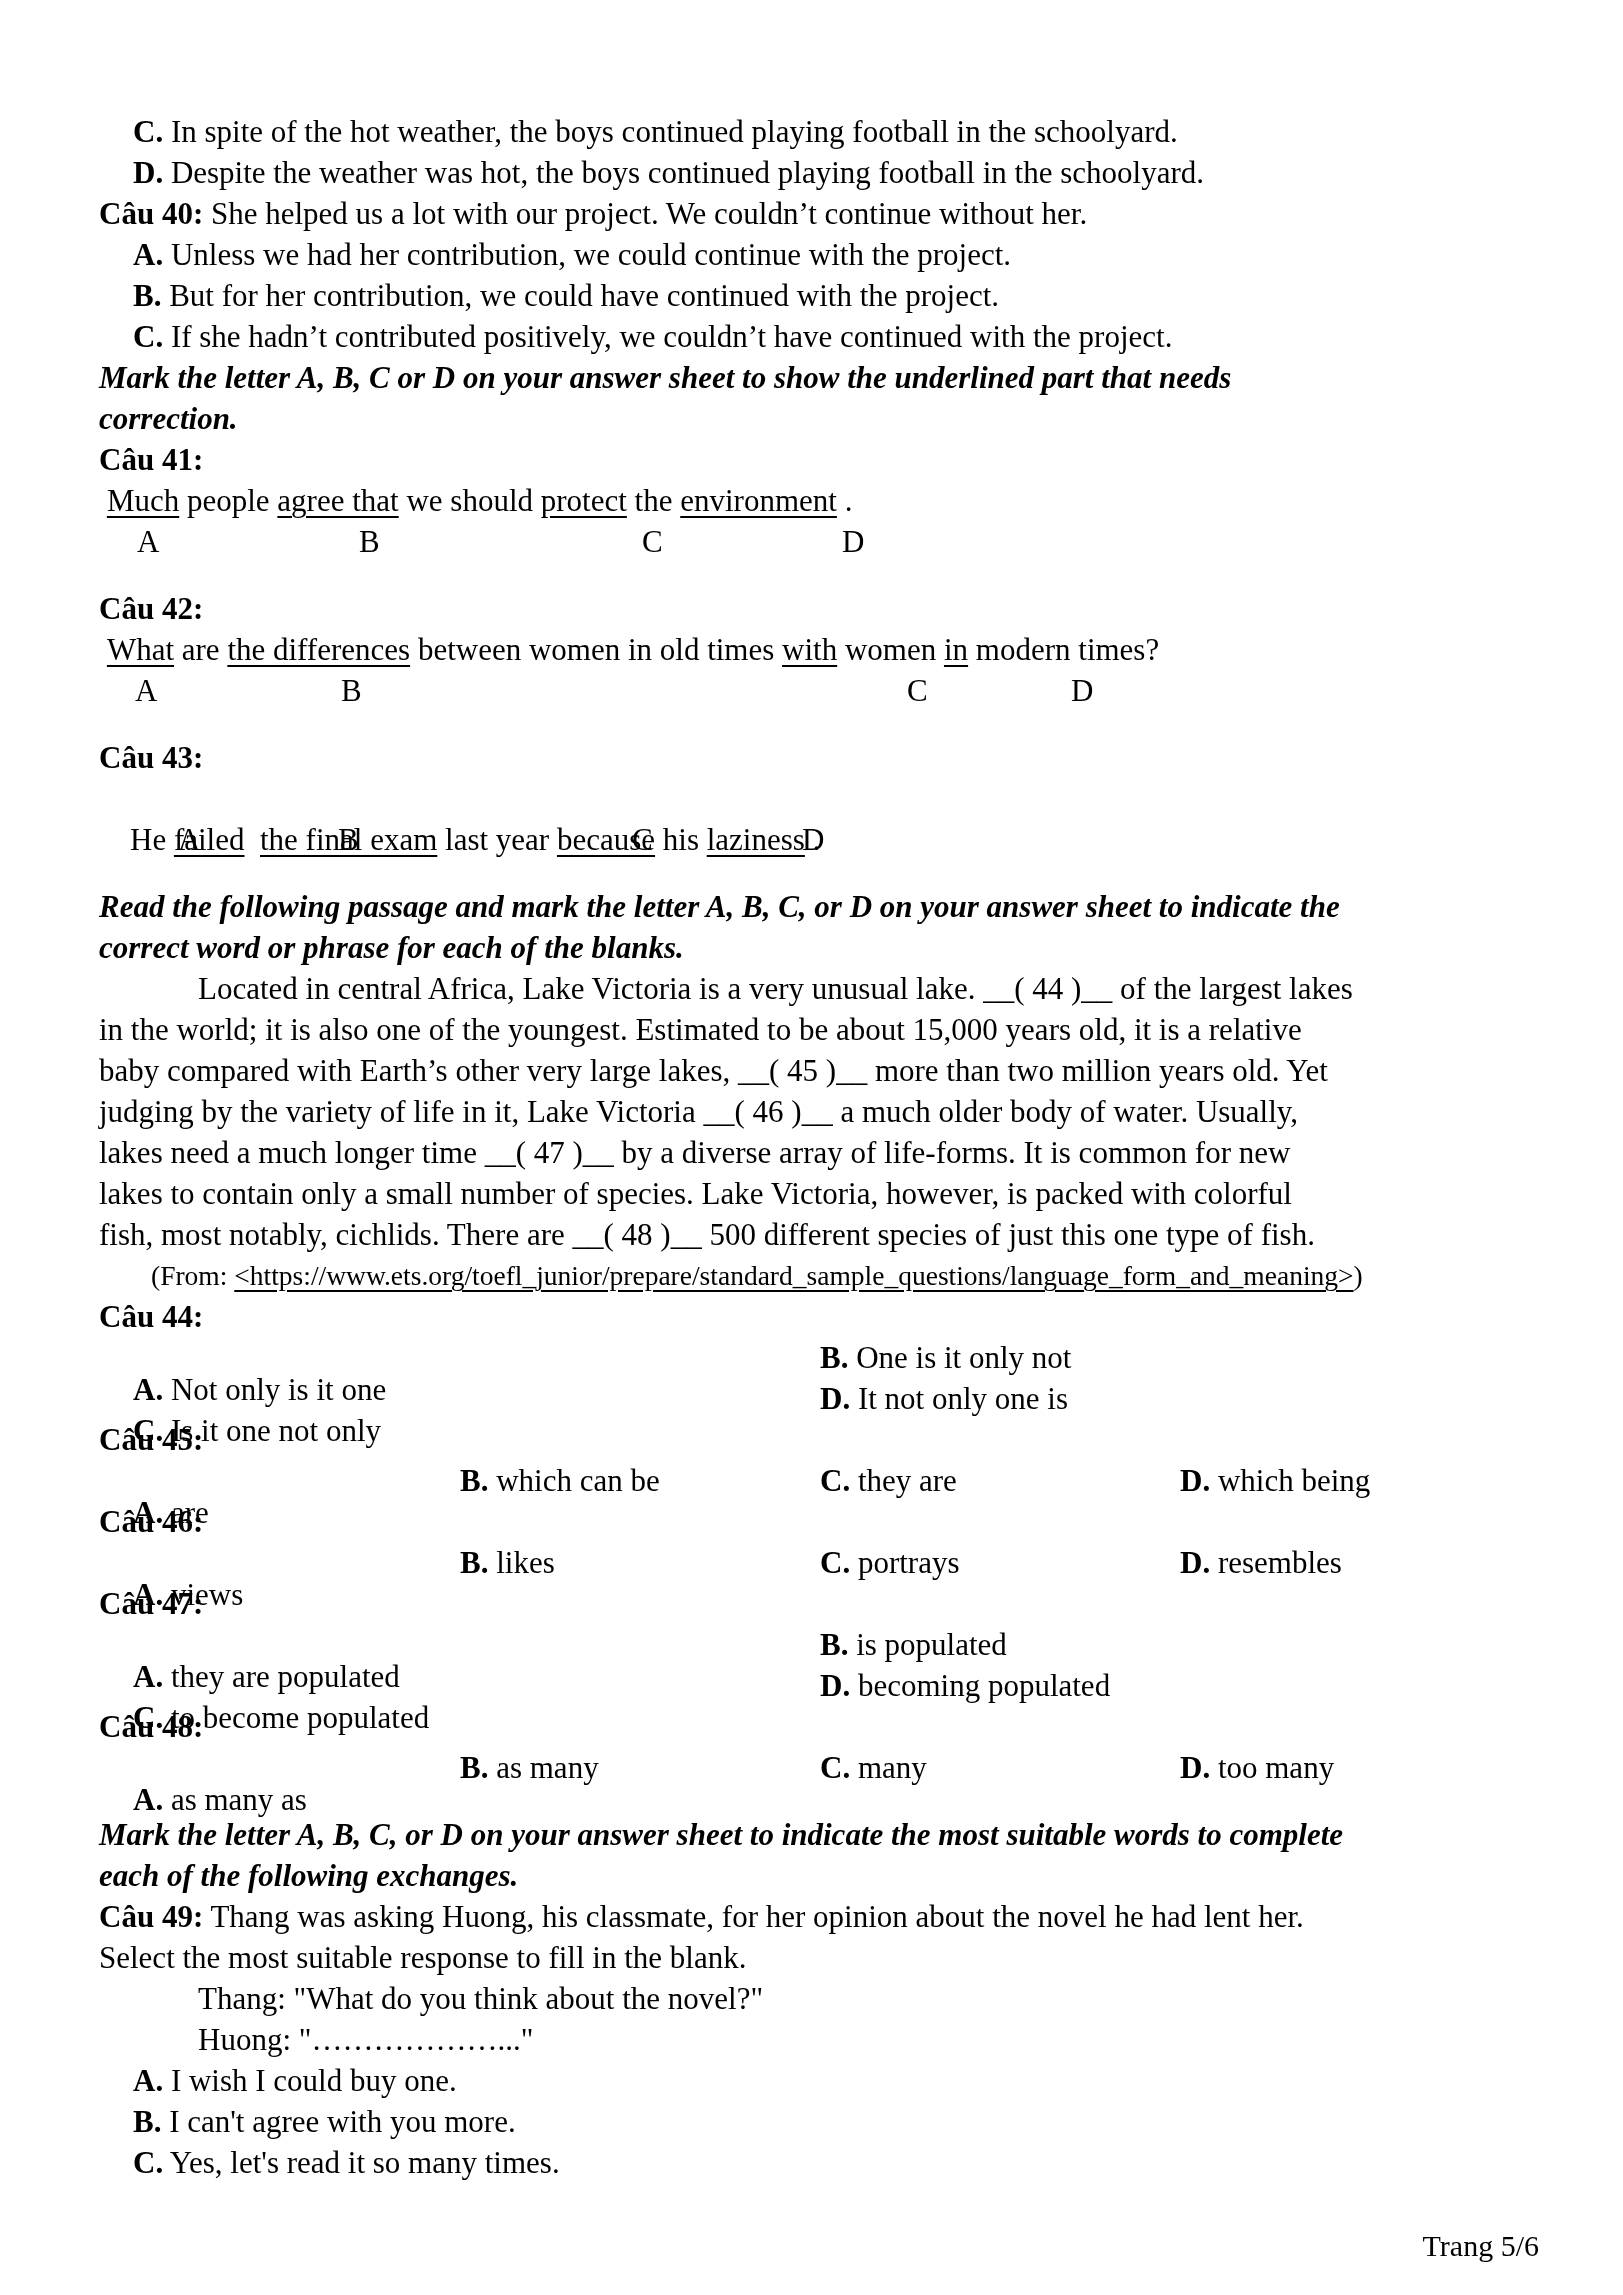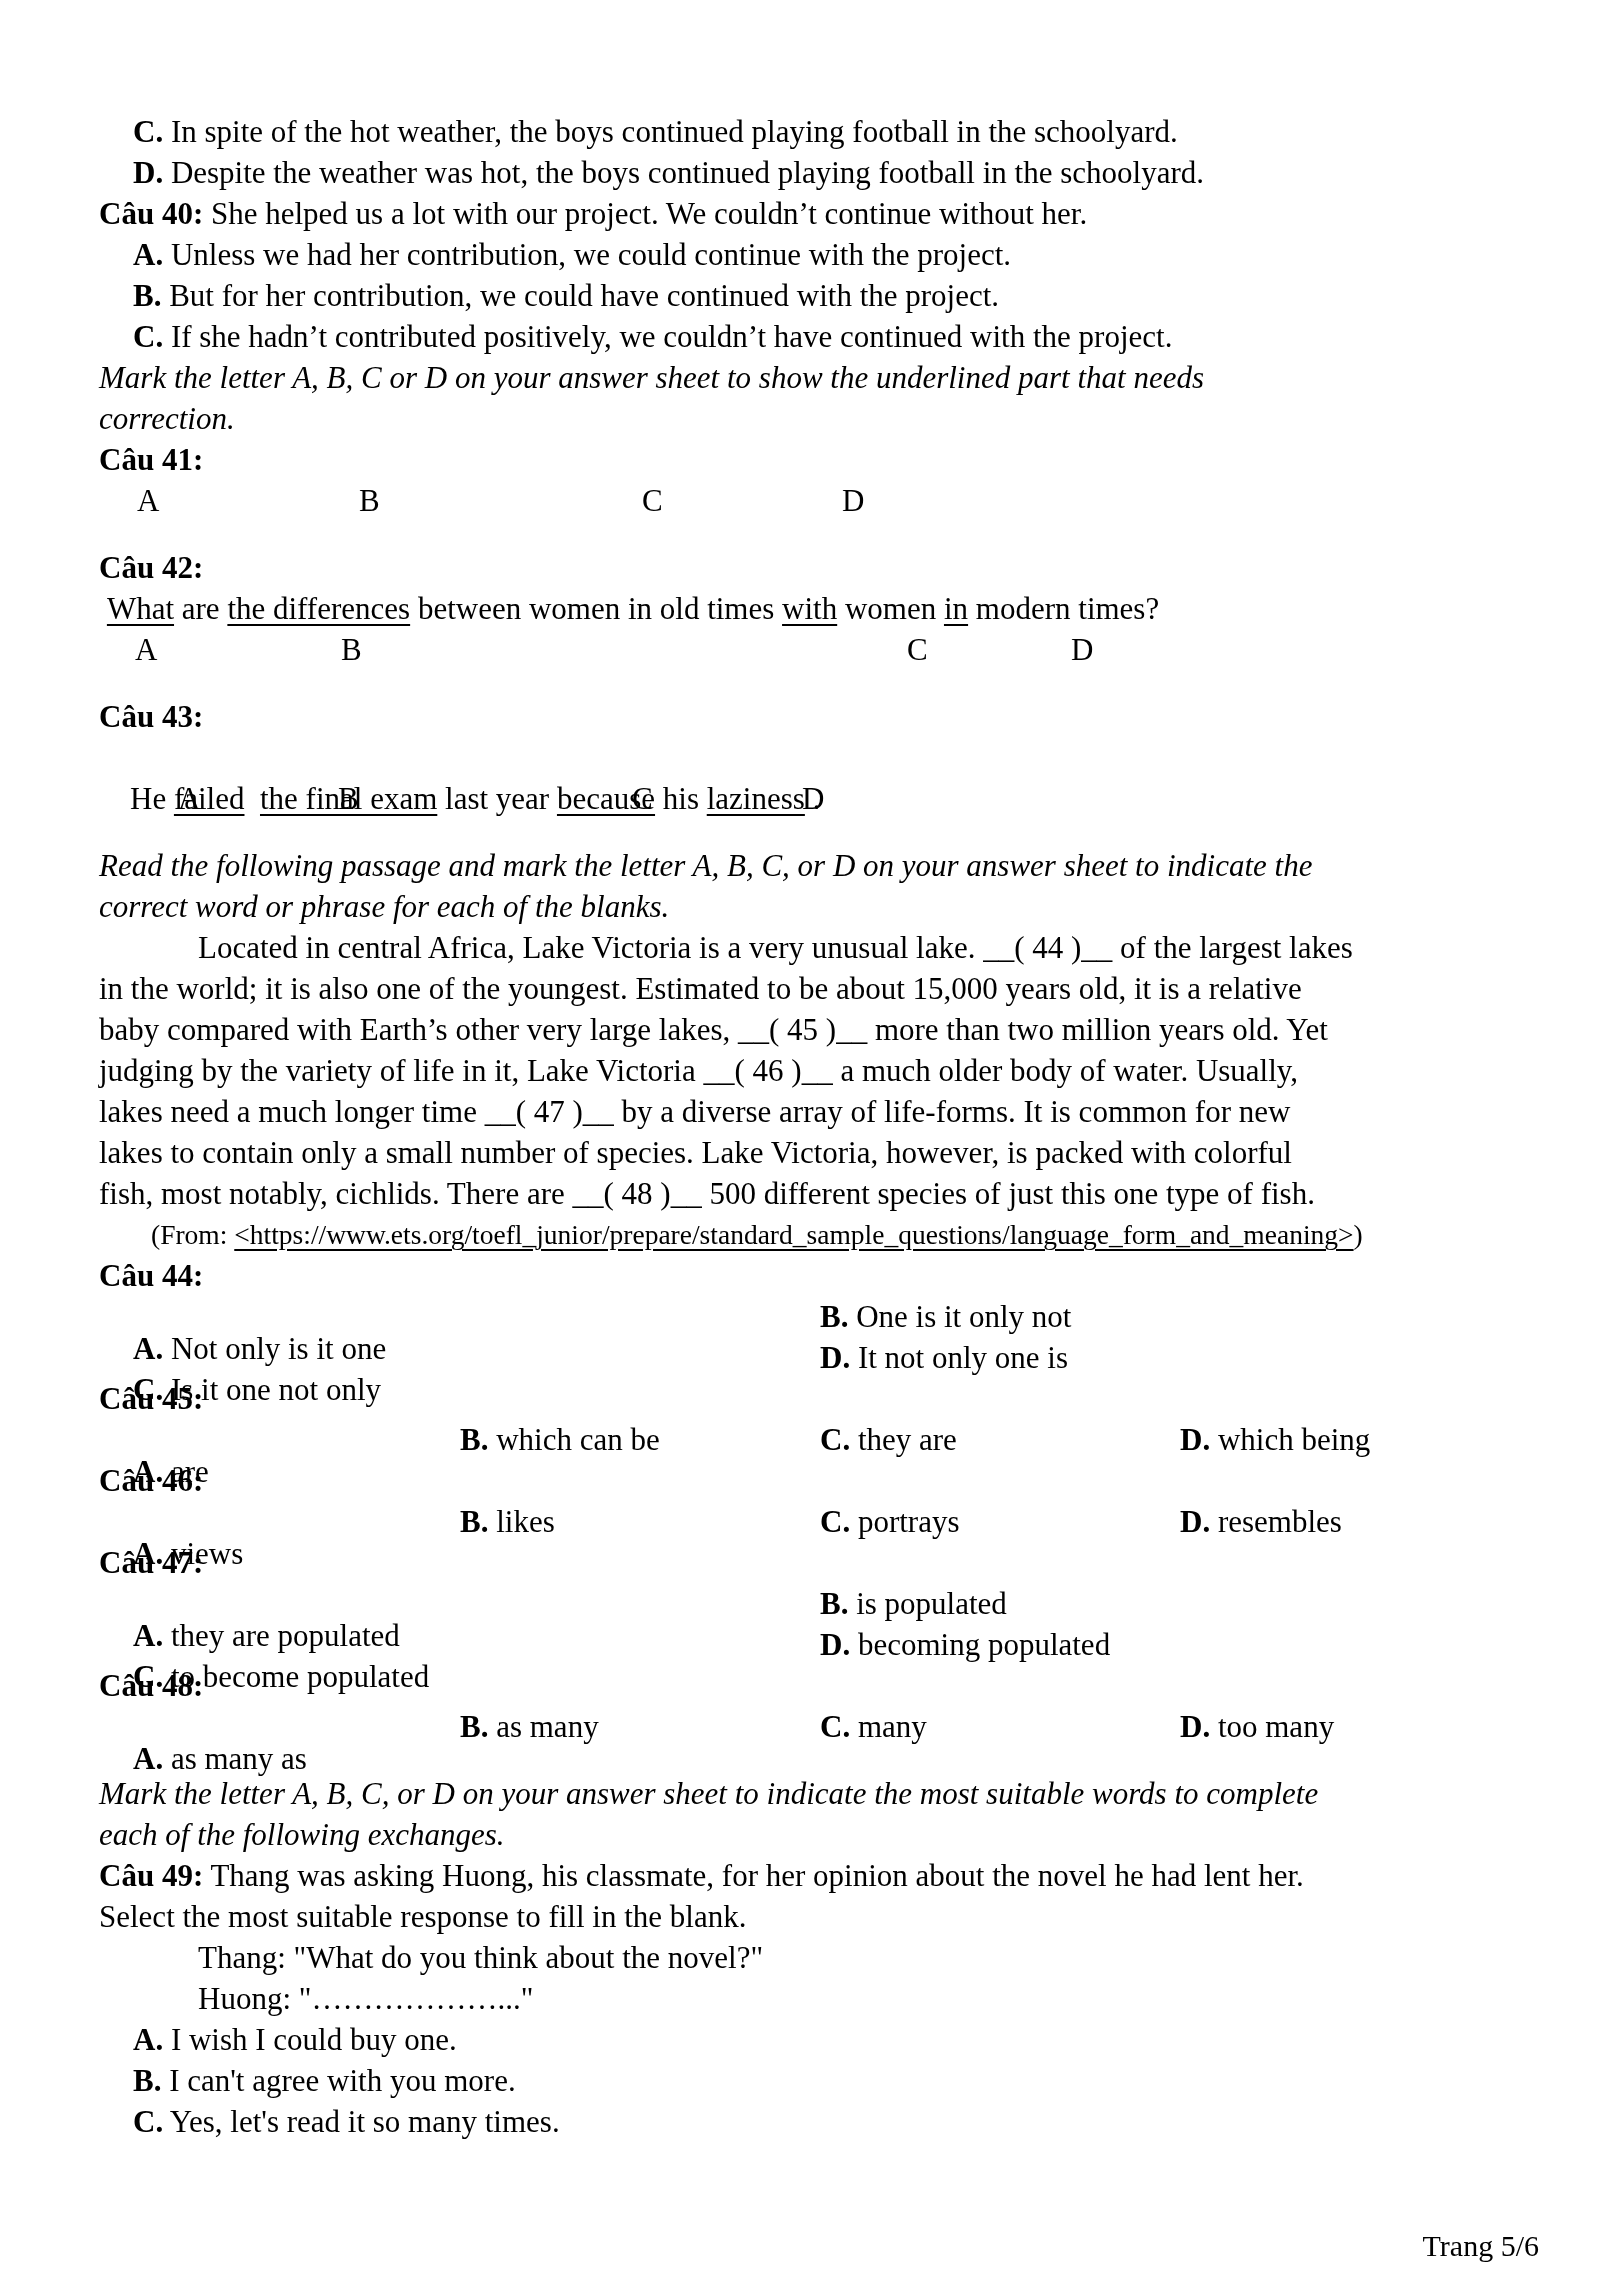--- a/index.html
+++ b/index.html
@@ -7,21 +7,21 @@
       width: 1623px; height: 2295px; position: relative; overflow: hidden;
       font-family: "Liberation Serif", "DejaVu Serif", serif;
       color: #000; font-size: 31px; line-height: 41px;
     }
     .page { position: absolute; left: 99px; top: 111px; width: 1440px; }
     .line { height: 41px; white-space: nowrap; }
     .ind { padding-left: 34px; }
     .ind2 { padding-left: 99px; }
     .para-ind { text-indent: 99px; }
     b, .b { font-weight: bold; }
-    .instr { font-weight: normal; font-style: italic; }
+    .instr { font-weight: bold; font-style: italic; }
     .u { text-decoration: underline; text-decoration-thickness: 2px; text-underline-offset: 5.2px; }
     .letters { position: relative; height: 41px; }
     .letters span { position: absolute; top: 0; }
     .gap { height: 26px; }
     .grid4 { position: relative; height: 41px; }
     .grid4 > span { position: absolute; top: 0; }
     .c1 { left: 34px; margin-top: 32px; } .c2 { left: 361px; } .c3 { left: 721px; } .c4 { left: 1081px; }
     .src { font-size: 27.5px; padding-left: 52px; }
     .footer { position: absolute; right: 84px; top: 2225px; font-size: 30px; }
   </style>
@@ -35,20 +35,23 @@
 
   <div class="line"><b>Câu 40:</b> <span>She helped us a lot with our project. We couldn’t continue without her.</span></div>
   <div class="line ind"><b>A.</b> <span>Unless we had her contribution, we could continue with the project.</span></div>
   <div class="line ind"><b>B.</b> <span>But for her contribution, we could have continued with the project.</span></div>
   <div class="line ind"><b>C.</b> <span>If she hadn’t contributed positively, we couldn’t have continued with the project.</span></div>
 
   <div class="line instr">Mark the letter A, B, C or D on your answer sheet to show the underlined part that needs</div>
   <div class="line instr">correction.</div>
 
   <div class="line"><b>Câu 41:</b></div>
+  <div class="line" style="padding-left:7.9px">
+    <span class="u">Much</span><span> people </span><span class="u">agree that</span><span> we should </span><span class="u">protect</span><span> the </span><span class="u">environment</span><span> .</span>
+  </div>
   <div class="letters">
     <span style="left:38px">A</span>
     <span style="left:260px">B</span>
     <span style="left:543px">C</span>
     <span style="left:743px">D</span>
   </div>
   <div class="gap"></div>
 
   <div class="line"><b>Câu 42:</b></div>
   <div class="line" style="padding-left:7.9px">

